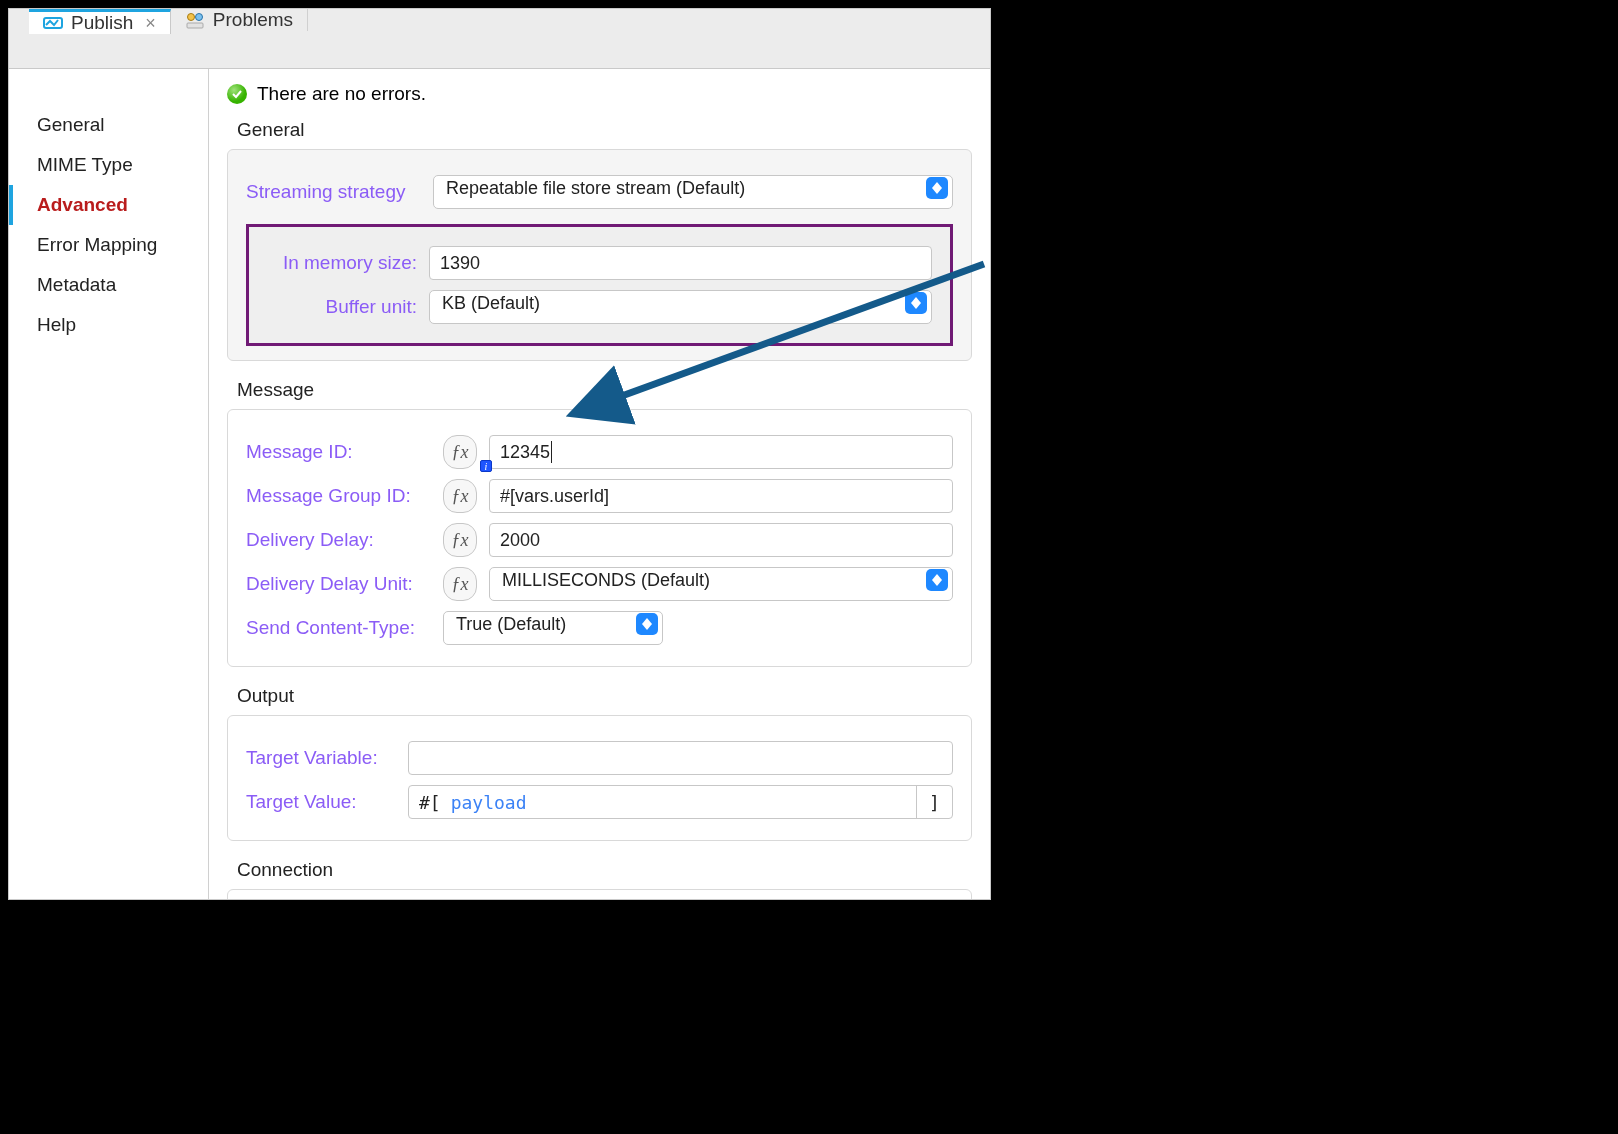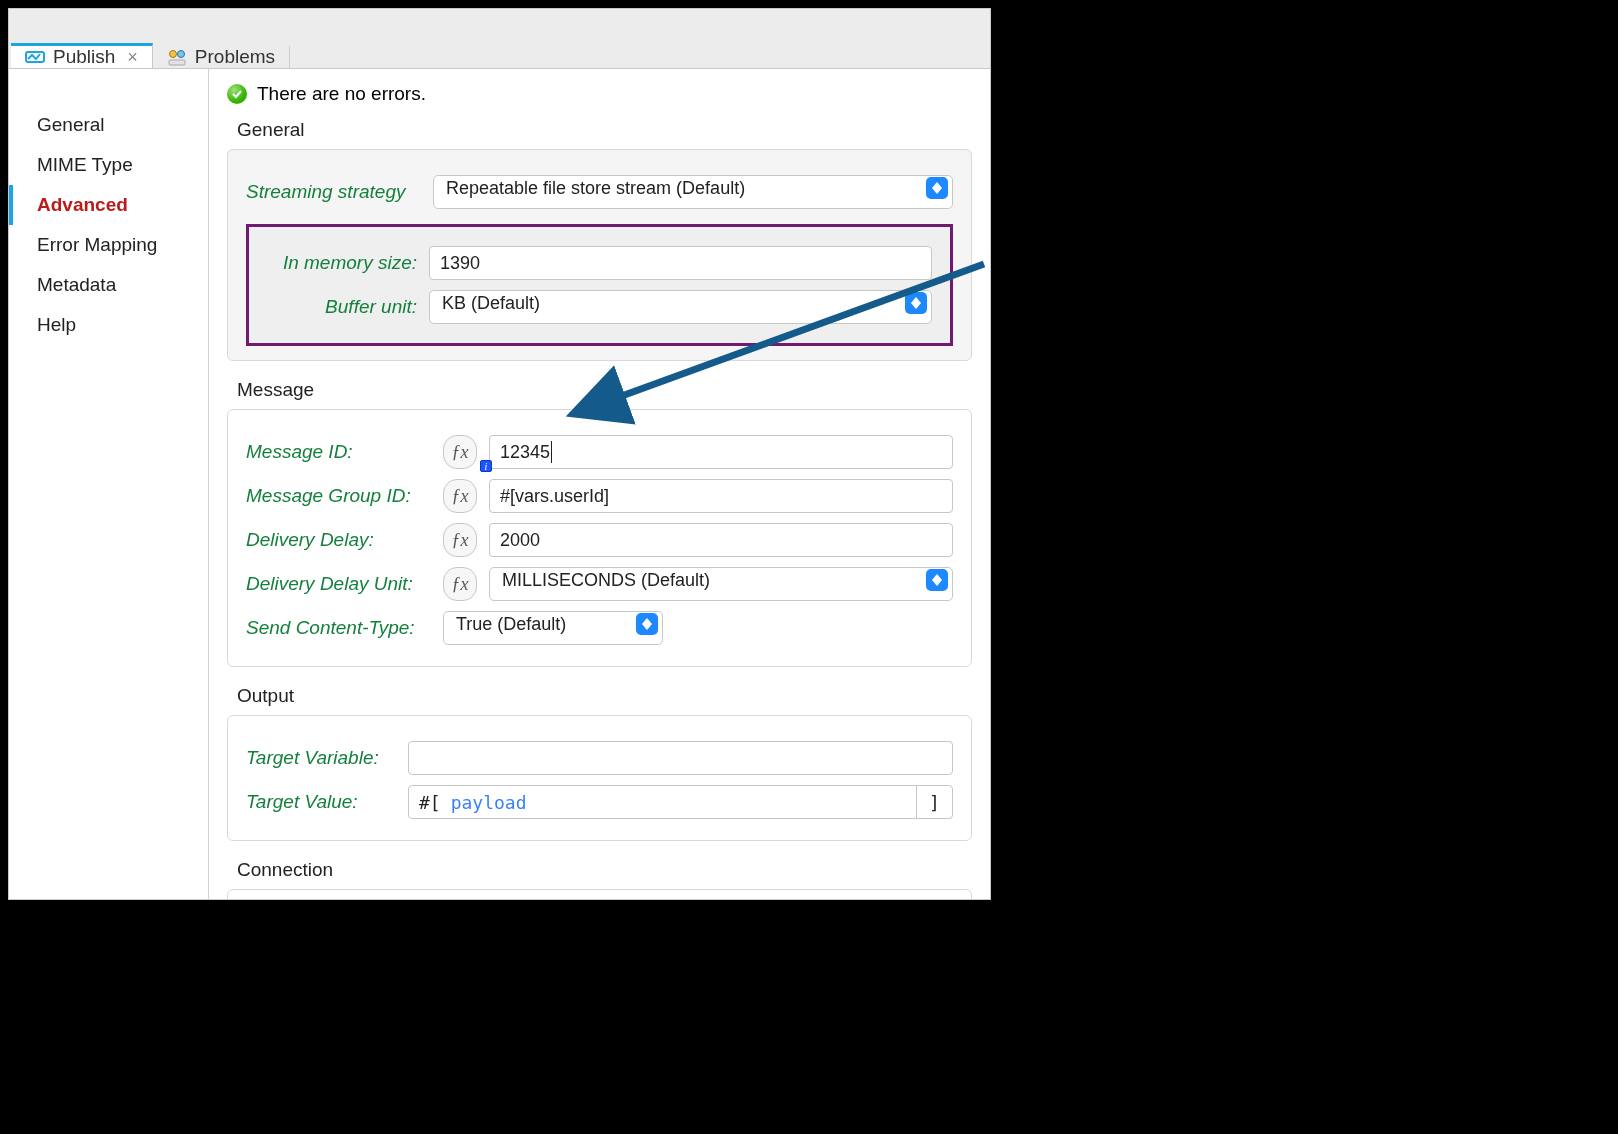--- a/index.html
+++ b/index.html
@@ -22,22 +22,22 @@
     background: #fff;
     border: 1px solid #c9c9c9;
     overflow: hidden;
   }
   
   .tabbar {
     height: 60px;
     background: #ececec;
     border-bottom: 1px solid #c9c9c9;
     display: flex;
-    align-items: flex-end;
-    padding-left: 2px;
+    align-items: flex-start;
+    padding-left: 20px;
   }
   .tab {
     display: flex;
     align-items: center;
     gap: 8px;
     padding: 0 14px;
     font-size: 19px;
     color: #333;
     border-right: 1px solid #d0d0d0;
     background: #ececec;
@@ -116,23 +116,22 @@
   }
   .fieldrow {
     display: flex;
     align-items: center;
     gap: 12px;
     min-height: 40px;
     margin: 4px 0;
   }
   .flabel {
     font-size: 19px;
-    color: #15803d;
+    color: #8b5cf6;
     flex: 0 0 auto;
-    font-style: italic;
   }
   .flabel.w1 { width: 175px; }
   .flabel.w2 { width: 185px; }
   .flabel.wsub { width: 150px; text-align: right; }
   .flabel.wo { width: 150px; }
 
   .select {
     flex: 1;
     height: 34px;
     background: #fff;

